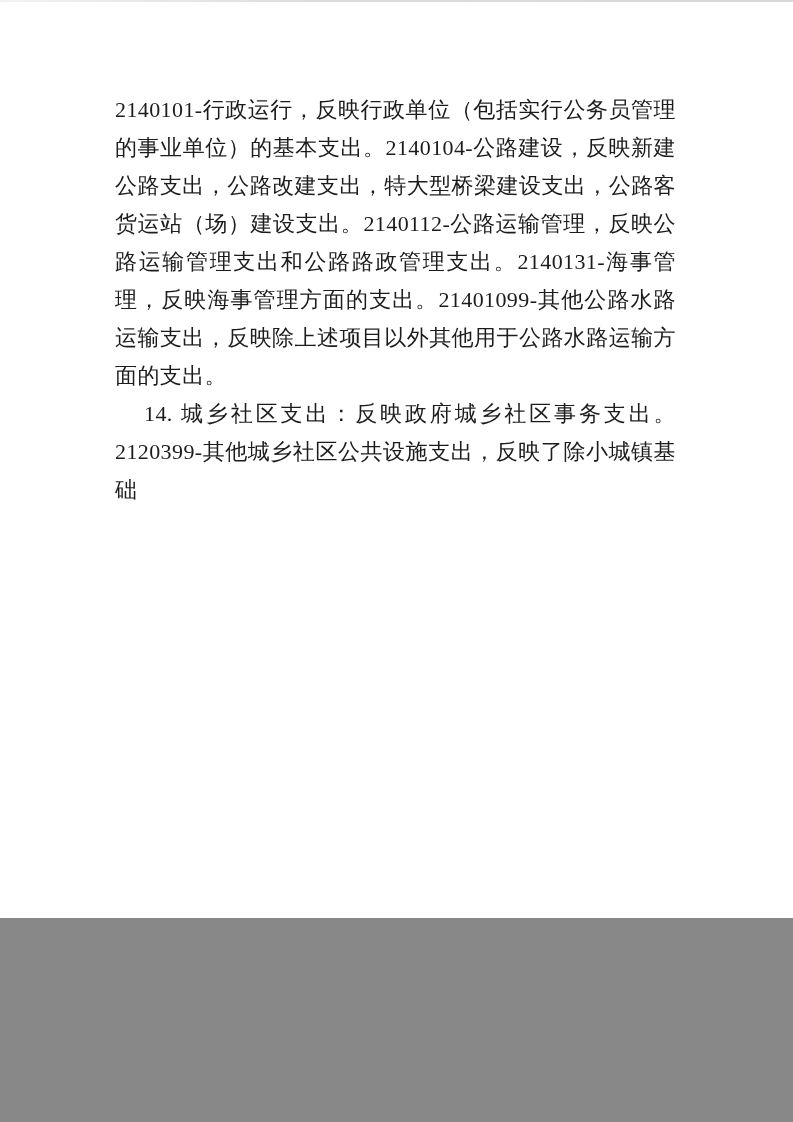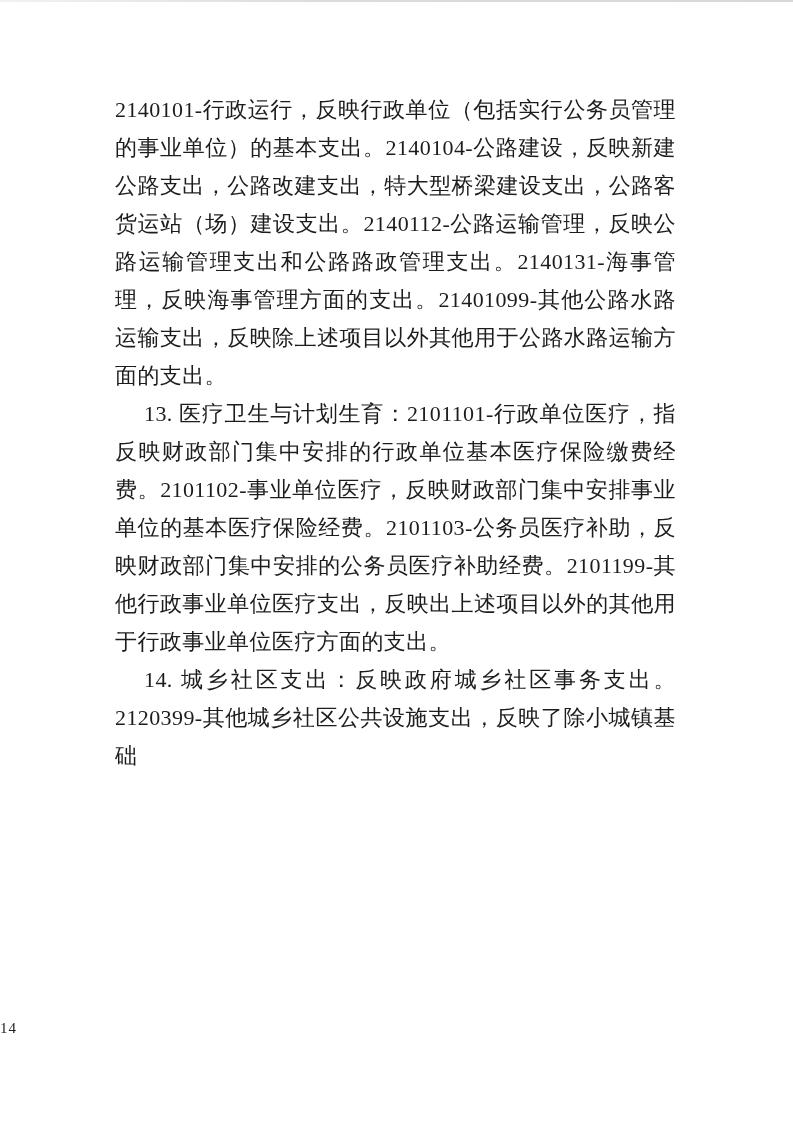--- a/index.html
+++ b/index.html
@@ -3,21 +3,21 @@
 <meta charset="utf-8">
 <style>
   html, body {
     margin: 0;
     padding: 0;
     background: #888;
   }
   .page {
     position: relative;
     width: 793px;
-    height: 1122px;
+    height: 918px;
     margin: 0 auto;
     background: #ffffff;
     overflow: hidden;
   }
   .top-scan-line {
     position: absolute;
     top: 0;
     left: 0;
     width: 100%;
     height: 2px;
@@ -56,18 +56,17 @@
   }
 </style>
 </head>
 <body>
 
 <div class="page">
   <div class="top-scan-line"></div>
 
   <div class="content">
     <p class="para">2140101-行政运行，反映行政单位（包括实行公务员管理的事业单位）的基本支出。2140104-公路建设，反映新建公路支出，公路改建支出，特大型桥梁建设支出，公路客货运站（场）建设支出。2140112-公路运输管理，反映公路运输管理支出和公路路政管理支出。2140131-海事管理，反映海事管理方面的支出。21401099-其他公路水路运输支出，反映除上述项目以外其他用于公路水路运输方面的支出。</p>
-    <p class="para indent">13. 医疗卫生与计划生育：2101101-行政单位医疗，指反映财政部门集中安排的行政单位基本医疗保险缴费经费。2101102-事业单位医疗，反映财政部门集中安排事业单位的基本医疗保险经费。2101103-公务员医疗补助，反映财政部门集中安排的公务员医疗补助经费。2101199-其他行政事业单位医疗支出，反映出上述项目以外的其他用于行政事业单位医疗方面的支出。</p>
     <p class="para indent">14. 城乡社区支出：反映政府城乡社区事务支出。2120399-其他城乡社区公共设施支出，反映了除小城镇基础</p>
   </div>
 
   <div class="page-number">14</div>
 </div>
 
 </body></html>

